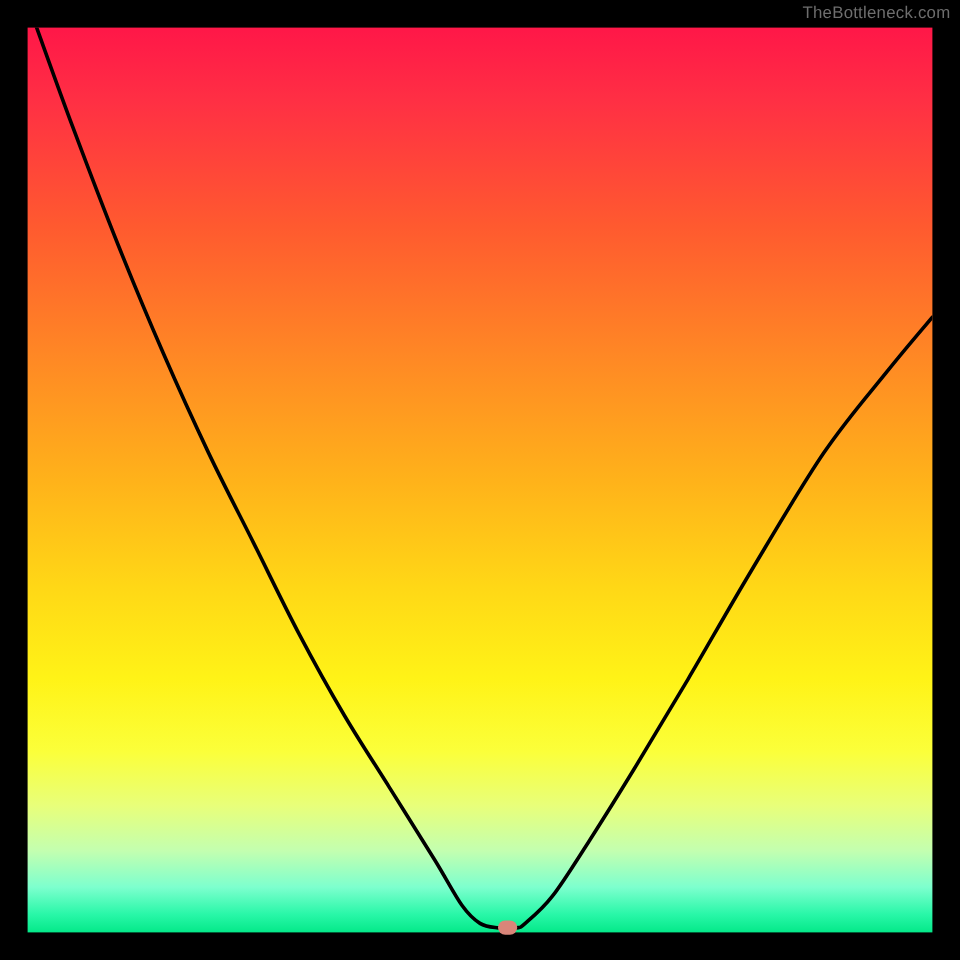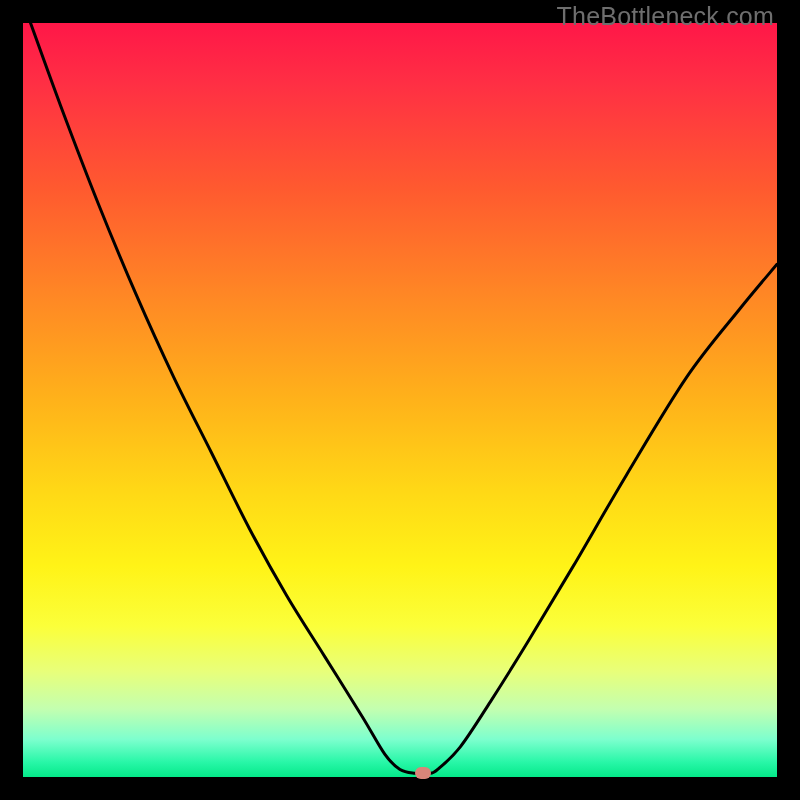--- a/index.html
+++ b/index.html
@@ -34,23 +34,23 @@
       #fbff3a 80%,
       #e8ff7a 86%,
       #c3ffb0 91%,
       #7dffce 95%,
       #29f7a8 98%,
       #04e989 100%);
   }
   .watermark {
     position: absolute;
     top: 2px;
-    right: 26px;
+    right: 8px;
     color: #6e6e6e;
-    font-size: 25px;
+    font-size: 14px;
     font-weight: 500;
     letter-spacing: 0.2px;
     z-index: 5;
   }
   svg.curve {
     position: absolute;
     left: 0;
     top: 0;
     width: 754px;
     height: 754px;

